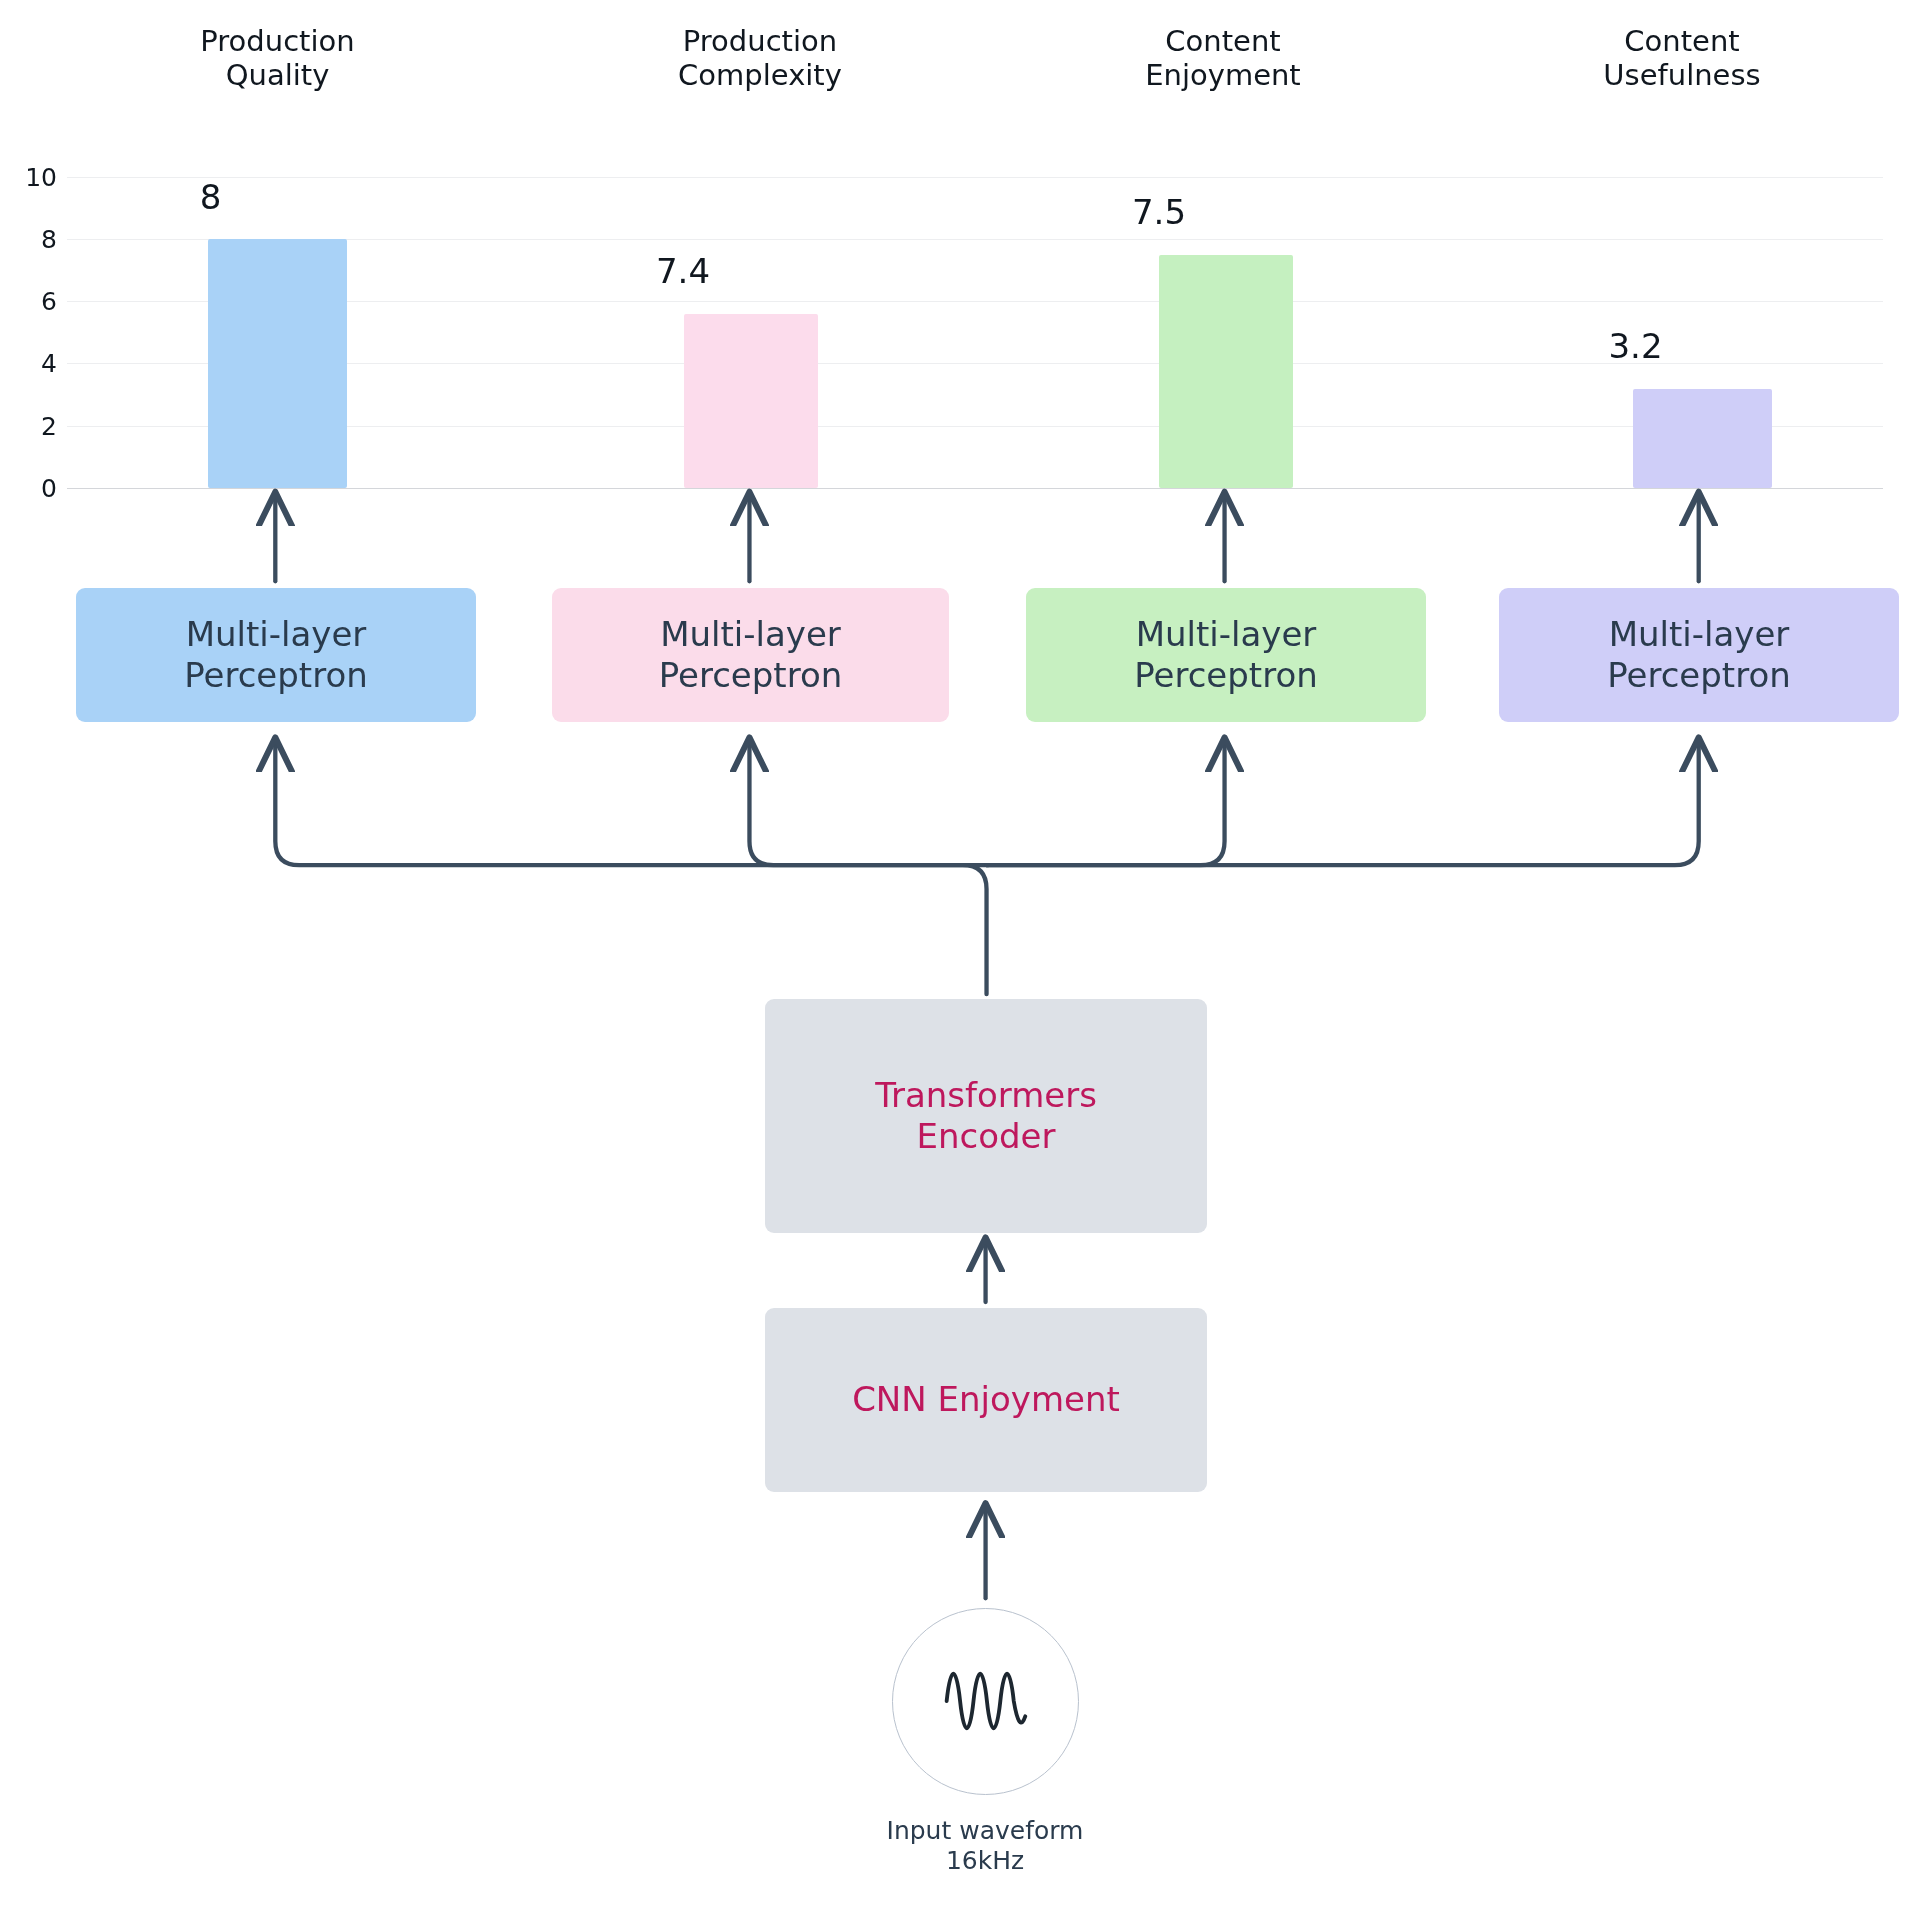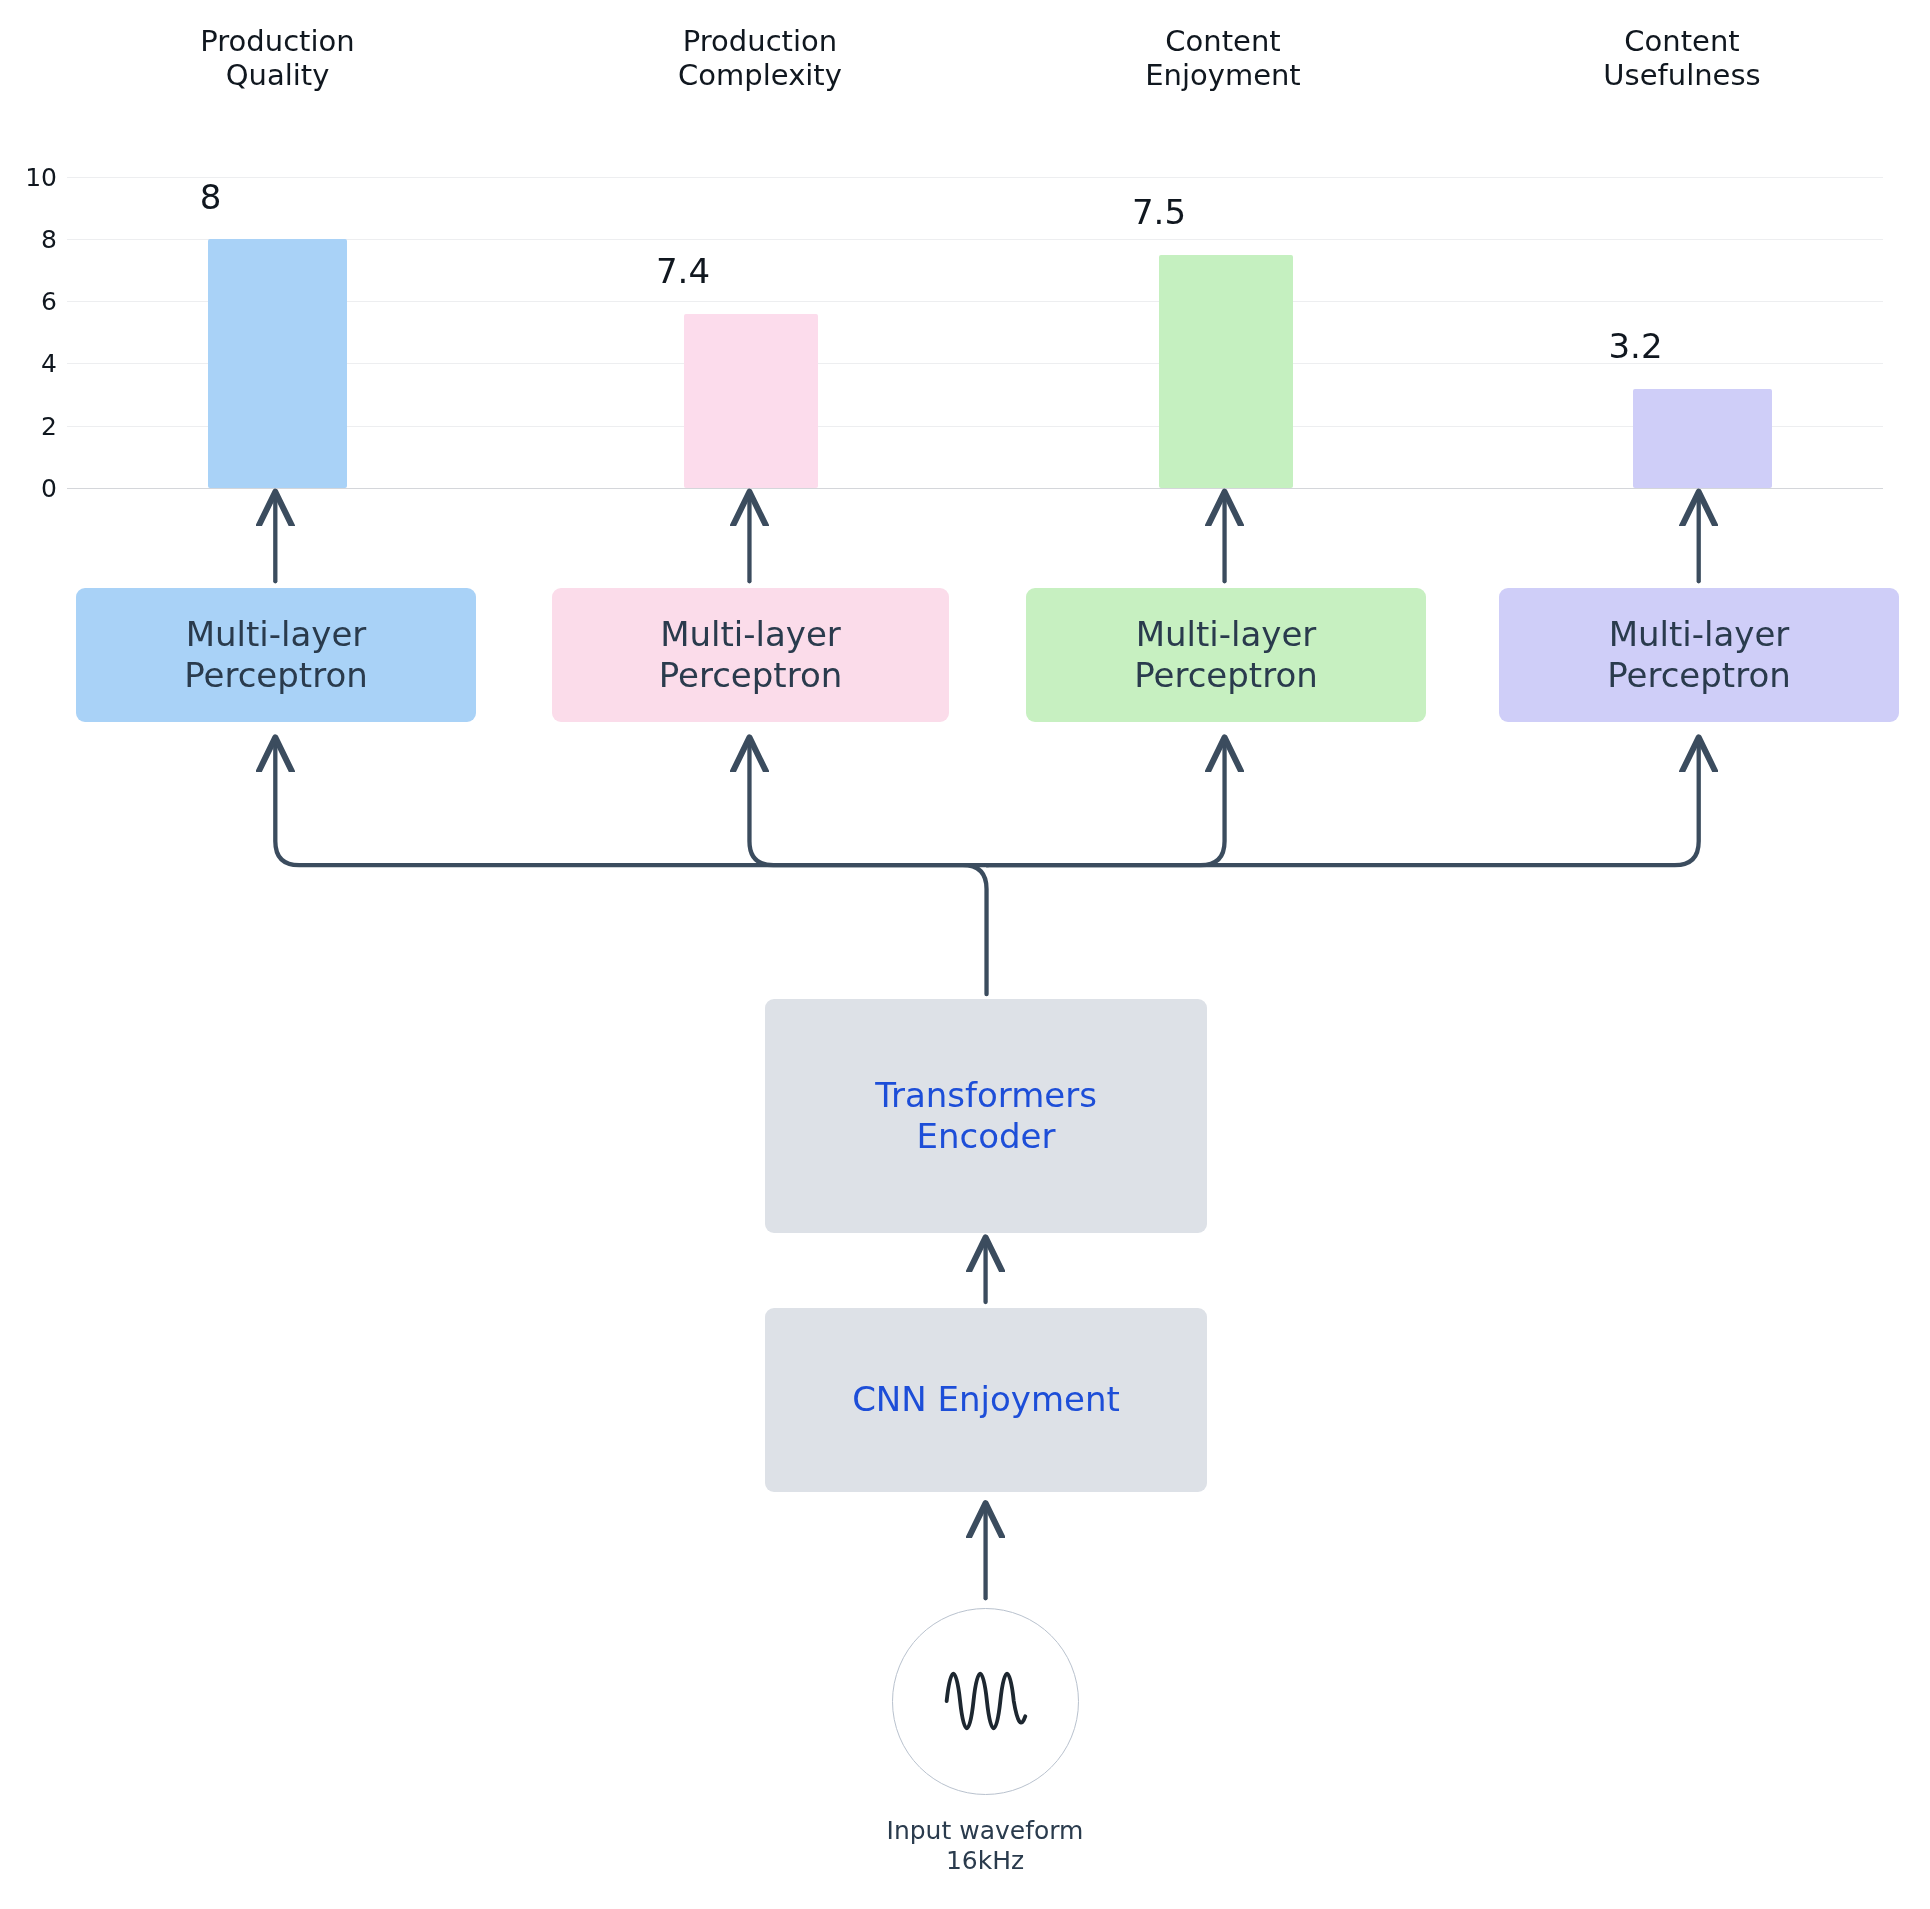--- a/index.html
+++ b/index.html
@@ -86,21 +86,21 @@
     text-align: center;
     font-size: 34px;
     line-height: 1.22;
     color: #2a3b4d;
     white-space: pre-line;
     box-sizing: border-box;
   }
   .node.mlp { height: 134px; }
   .node.gray {
     background: #dde1e7;
-    color: #1d4ed8;
+    color: #be185d;
   }
 
   
   #wires {
     position: absolute;
     left: 0; top: 0;
     width: 1931px;
     height: 1910px;
     pointer-events: none;
   }

